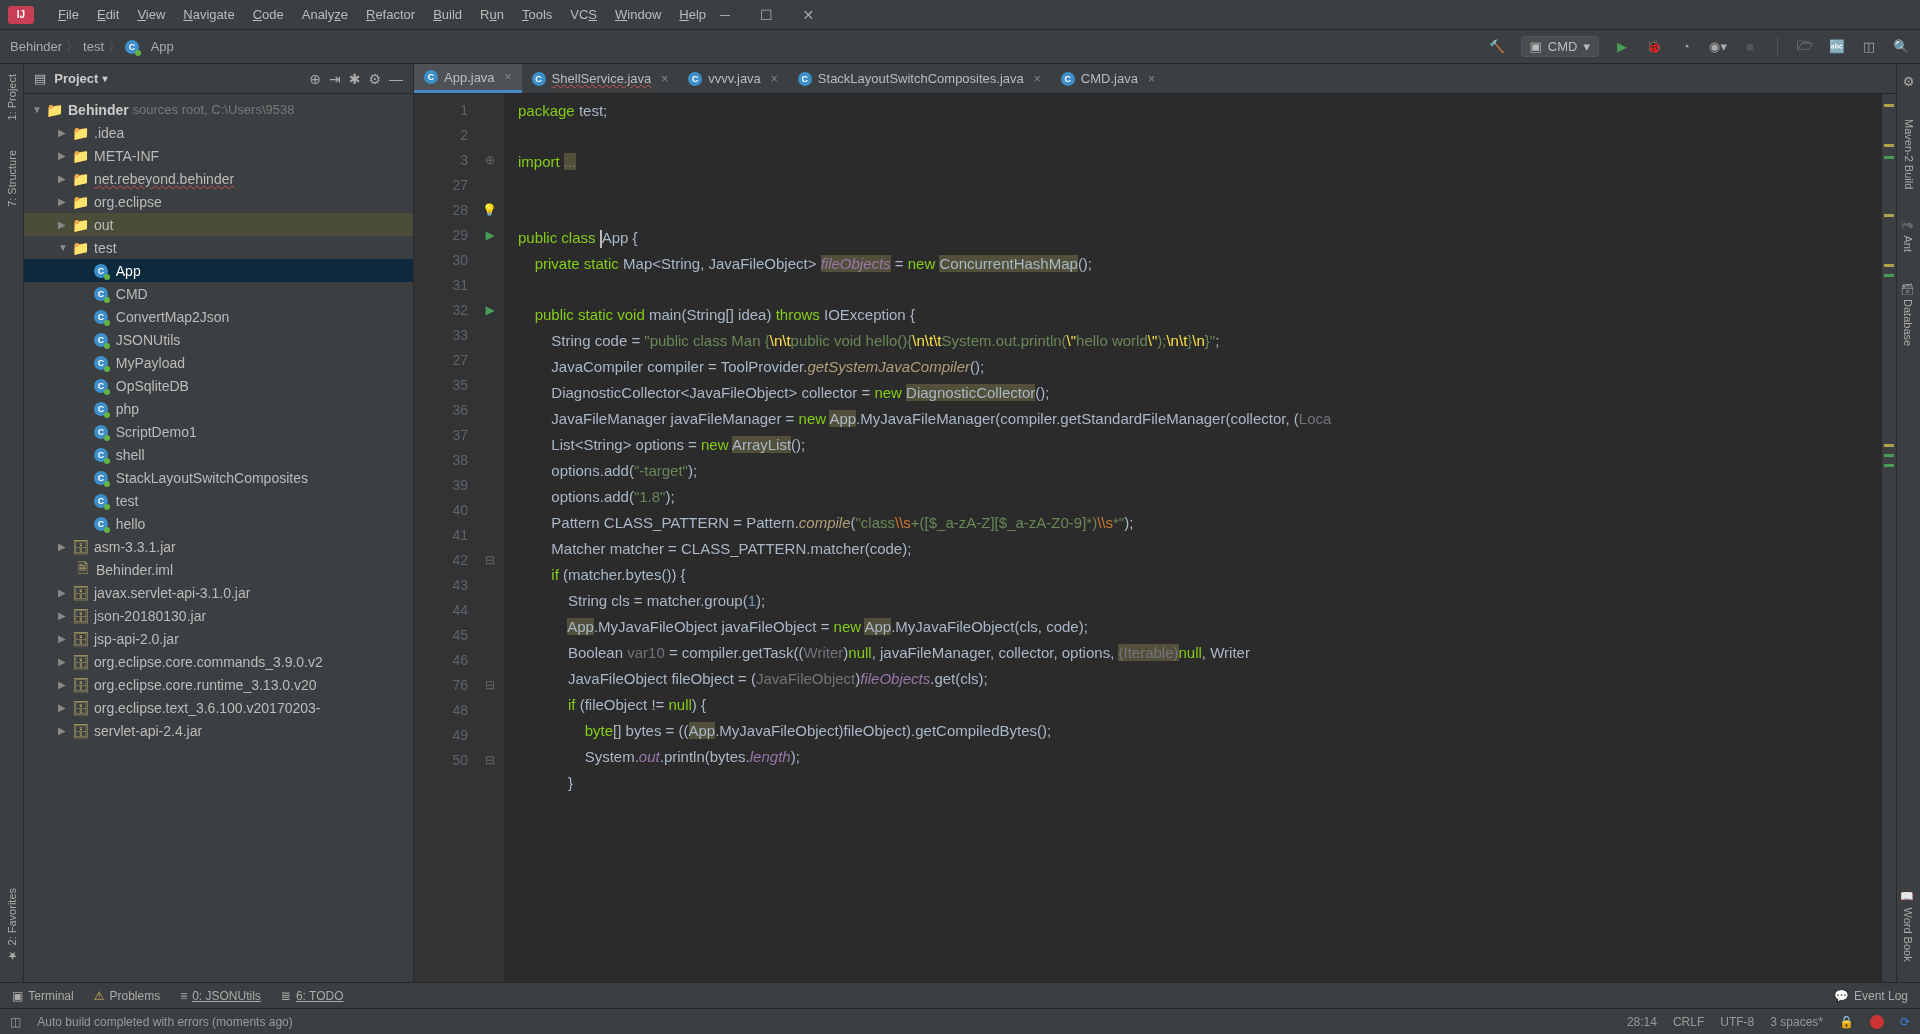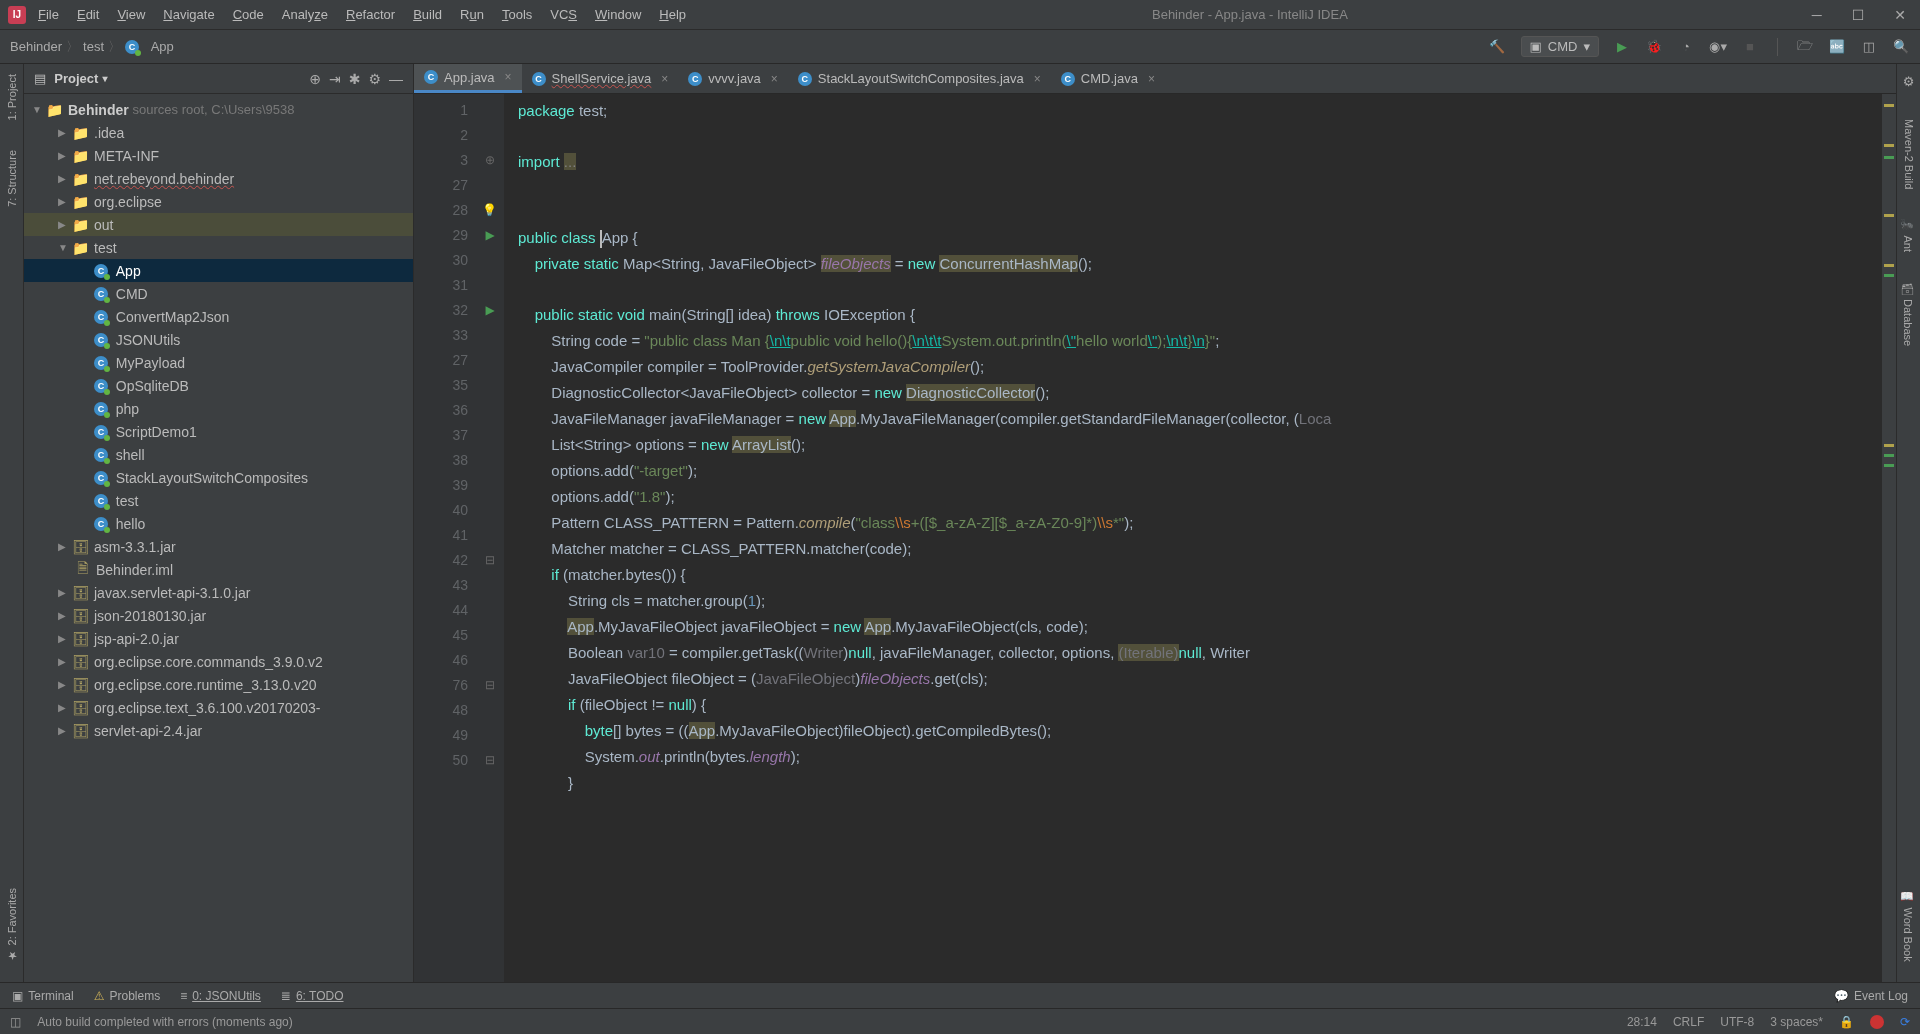--- a/index.html
+++ b/index.html
@@ -1,20 +1,20 @@
 <!DOCTYPE html>
 <html><head>
 <meta charset="utf-8">
 <style>
 * { margin: 0; padding: 0; box-sizing: border-box; font-family: "Segoe UI", Arial, sans-serif; }
 body { background: #2b2b2b; color: #bbbbbb; font-size: 13px; overflow: hidden; width: 1920px; height: 1034px; position: relative; }
 
 
 .title-bar { height: 30px; background: #3c3f41; display: flex; align-items: center; padding: 0 8px; border-bottom: 1px solid #2b2b2b; }
-.title-bar .logo { width: 18px; height: 18px; background: #c83e54; border-radius: 3px; margin-right: 4px; display:flex;align-items:center;justify-content:center;color:#fff;font-size:10px;font-weight:bold; }
+.title-bar .logo { width: 26px; height: 18px; background: #c83e54; border-radius: 3px; margin-right: 16px; display:flex;align-items:center;justify-content:center;color:#fff;font-size:10px;font-weight:bold; }
 .menu-bar { display: flex; gap: 2px; }
 .menu-item { padding: 4px 8px; cursor: pointer; color: #bbbbbb; }
 .menu-item u { text-decoration: underline; }
 .window-title { flex: 1; text-align: center; color: #888; font-size: 13px; }
 .win-controls { display: flex; gap: 18px; color: #aaa; font-size: 14px; }
 .win-controls span { cursor: pointer; padding: 0 6px; }
 
 
 .nav-bar { height: 34px; background: #3c3f41; display: flex; align-items: center; padding: 0 10px; border-bottom: 1px solid #282828; }
 .breadcrumbs { display: flex; align-items: center; gap: 4px; color: #aaa; }
@@ -61,23 +61,23 @@
 .tab.active { background: #4e5254; border-bottom: 3px solid #4a88c7; }
 .tab .close { color: #888; font-size: 12px; margin-left:4px; }
 .tab .cicon { width:14px;height:14px;border-radius:50%;background:#3d8ec9;color:#fff;font-size:9px;display:inline-flex;align-items:center;justify-content:center;font-weight:bold; }
 .editor-body { flex: 1; display: flex; overflow: hidden; }
 .gutter { width: 62px; background: #313335; color: #606366; text-align: right; padding: 4px 8px 0 0; font-family: "Consolas","JetBrains Mono",monospace; font-size: 14px; line-height: 25px; user-select:none; }
 .gutter-extra { width: 28px; background:#313335; padding-top:4px; line-height:25px; font-size:12px; text-align:center; font-family: "Consolas",monospace; }
 .gutter-extra .bulb { color:#d6b85a; }
 .gutter-extra .run { color:#499c54; }
 .gutter-extra .fold { color:#666; }
 .code { flex: 1; padding: 4px 0 0 14px; font-family: "Consolas","JetBrains Mono",monospace; font-size: 15px; line-height: 25px; white-space: pre; overflow:auto; color: #a9b7c6; }
-.code .kw { color: #5eead4; }
+.code .kw { color: #84cc16; }
 .code .str { color: #6a8759; }
-.code .esc { color: #14b8a6; text-decoration: underline; }
+.code .esc { color: #fde047; }
 .code .com { color: #808080; }
 .code .fld { color: #9876aa; font-style: italic; }
 .code .stat { color: #9876aa; font-style: italic; }
 .code .num { color: #6897bb; }
 .code .warn { background: #52503a; }
 .code .italic { font-style: italic; color:#b09f79; }
 .code .param { color:#72737a; }
 .code .regexchar { color:#cc7832; }
 .cursor-pos { background: rgba(255,255,255,0.08); display:inline-block; width:2px; height:18px; vertical-align:middle; border-left:2px solid #bbb; }
 .err-stripe { width: 14px; background: #3c3f41; position:relative; }
@@ -111,21 +111,20 @@
     <span class="menu-item"><u>C</u>ode</span>
     <span class="menu-item">Analy<u>z</u>e</span>
     <span class="menu-item"><u>R</u>efactor</span>
     <span class="menu-item"><u>B</u>uild</span>
     <span class="menu-item">R<u>u</u>n</span>
     <span class="menu-item"><u>T</u>ools</span>
     <span class="menu-item">VC<u>S</u></span>
     <span class="menu-item"><u>W</u>indow</span>
     <span class="menu-item"><u>H</u>elp</span>
   </div>
-  <div class="window-title">Behinder - App.java - IntelliJ IDEA</div>
   <div class="win-controls">
     <span>─</span>
     <span>☐</span>
     <span>✕</span>
   </div>
 </div>
 
 <div class="nav-bar">
   <div class="breadcrumbs">
     <span class="bc-item">Behinder</span>

